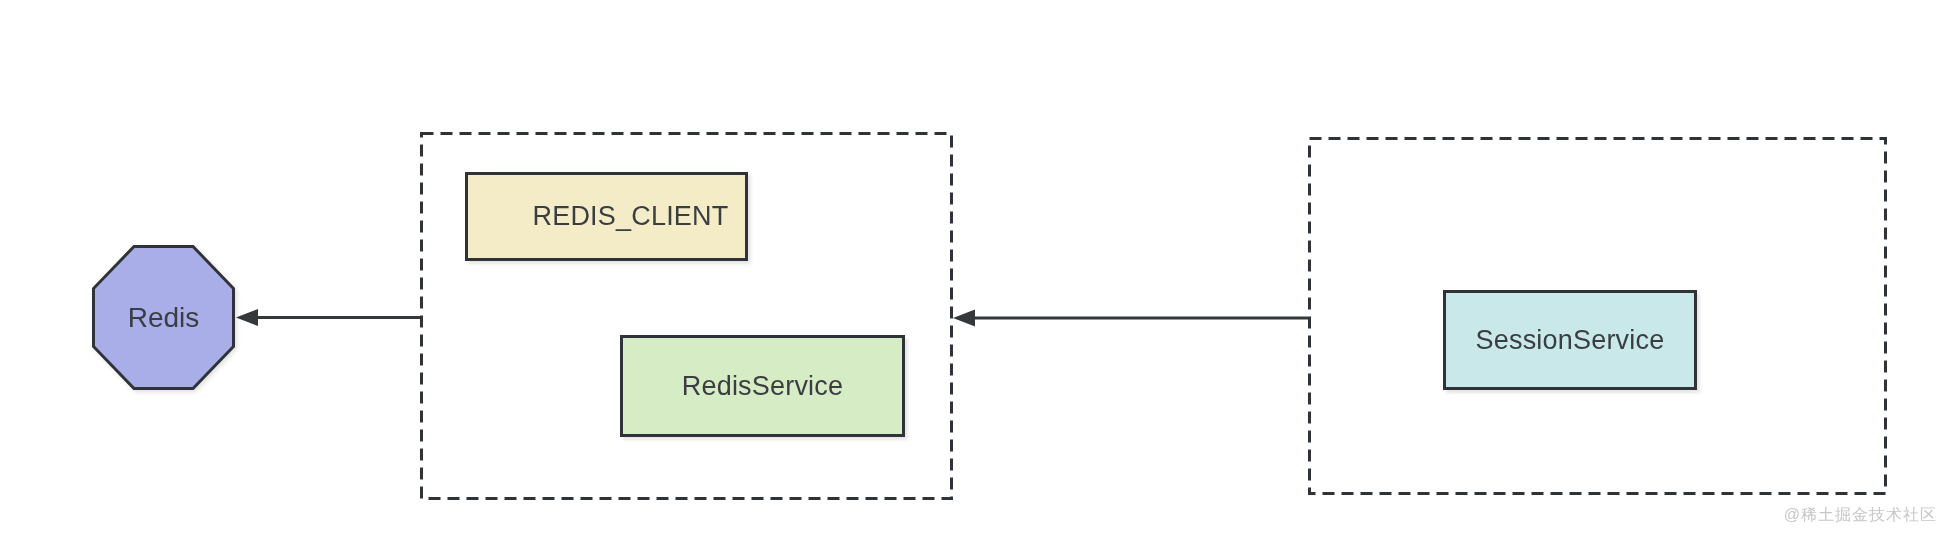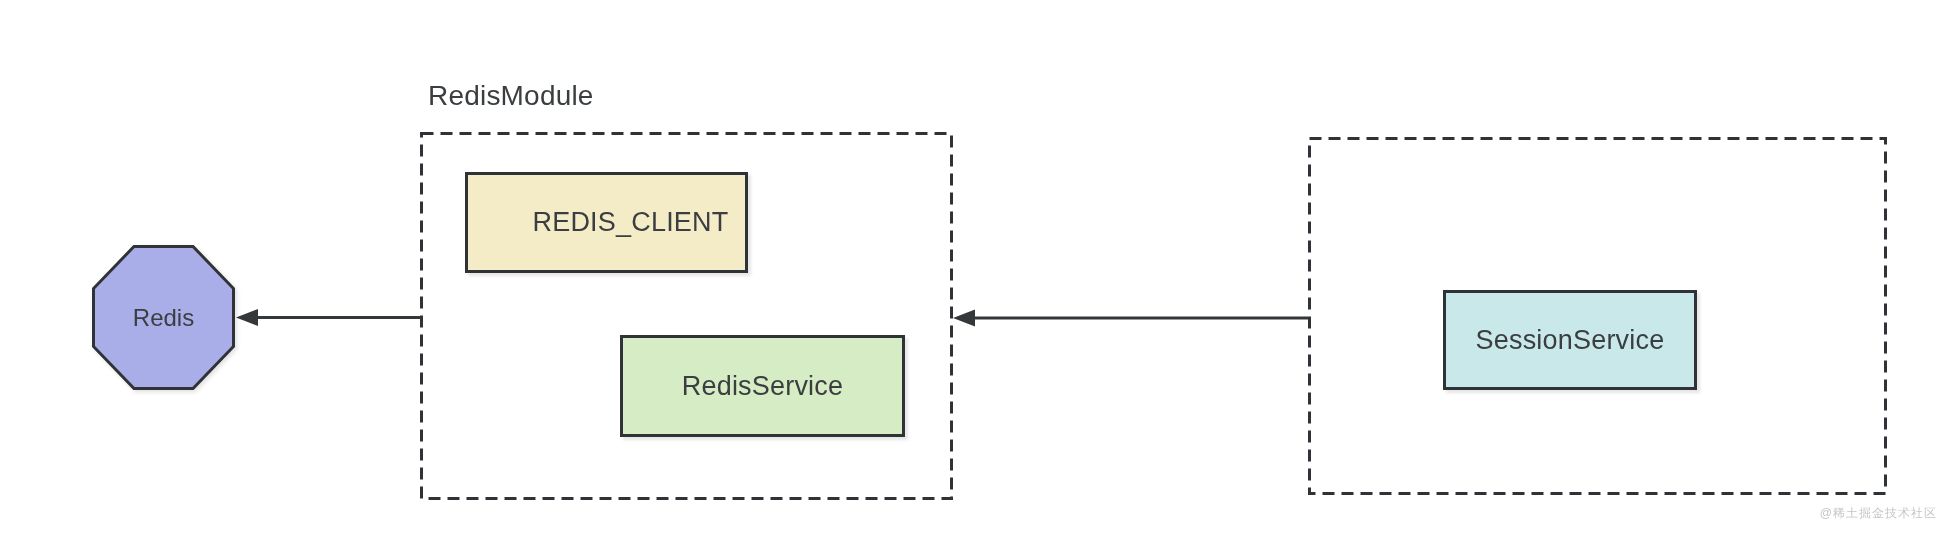--- a/index.html
+++ b/index.html
@@ -35,52 +35,52 @@
     box-sizing: border-box;
     border: 3px solid #2f3337;
     display: flex;
     align-items: center;
     justify-content: center;
     font-size: 27px;
     color: #3b3e41;
     letter-spacing: 0.2px;
     box-shadow: 3px 3px 3px rgba(0,0,0,0.10);
   }
-  .node-redis-client { left: 465px; top: 172px; width: 283px; height: 101px; padding-left: 48px; }
+  .node-redis-client { left: 465px; top: 172px; width: 283px; height: 89px; padding-left: 48px; }
   .node-redis-service { left: 620px; top: 335px; width: 285px; height: 102px; }
   .node-session-service { left: 1443px; top: 290px; width: 254px; height: 100px; }
 
   .octagon-wrap {
     position: absolute;
     left: 92px;
     top: 245px;
     width: 143px;
     height: 145px;
   }
   .octagon-wrap svg {
     display: block;
     filter: drop-shadow(2px 2px 2px rgba(0,0,0,0.12));
   }
   .octagon-label {
     position: absolute;
     inset: 0;
     display: flex;
     align-items: center;
     justify-content: center;
-    font-size: 24px;
+    font-size: 28px;
     color: #3b3e41;
   }
   .label-redis-module { left: 428px; top: 80px; }
   .label-session-module { left: 1312px; top: 91px; }
 
   .watermark {
     position: absolute;
     right: 15px;
     top: 505px;
-    font-size: 12px;
+    font-size: 16px;
     color: #c6c6c6;
     letter-spacing: 1px;
     white-space: nowrap;
   }
 </style>
 </head>
 <body>
 
 <div class="canvas">
 
@@ -94,21 +94,20 @@
       <line x1="420" y1="317.5" x2="256" y2="317.5" stroke-width="3" stroke="#35383b"></line>
       <polygon points="236,317.5 258,309 258,326" fill="#35383b"></polygon>
     </g>
 
     <g>
       <line x1="1308" y1="318" x2="974" y2="318" stroke-width="3" stroke="#35383b"></line>
       <polygon points="953,318 975,309.5 975,326.5" fill="#35383b"></polygon>
     </g>
   </svg>
 
-  <div class="module-label label-redis-module">RedisModule</div>
 
 
   <div class="octagon-wrap">
     <svg width="143" height="145" viewBox="0 0 143 145" xmlns="http://www.w3.org/2000/svg">
       <polygon points="42,1.5 101,1.5 141.5,43.5 141.5,101.5 101,143.5 42,143.5 1.5,101.5 1.5,43.5" stroke-width="3" fill="#a9aee9" stroke="#2f3337"></polygon>
     </svg>
     <div class="octagon-label">Redis</div>
   </div>
 
   <div class="node-box node-redis-client" style="background-color: rgb(243, 236, 199);">

